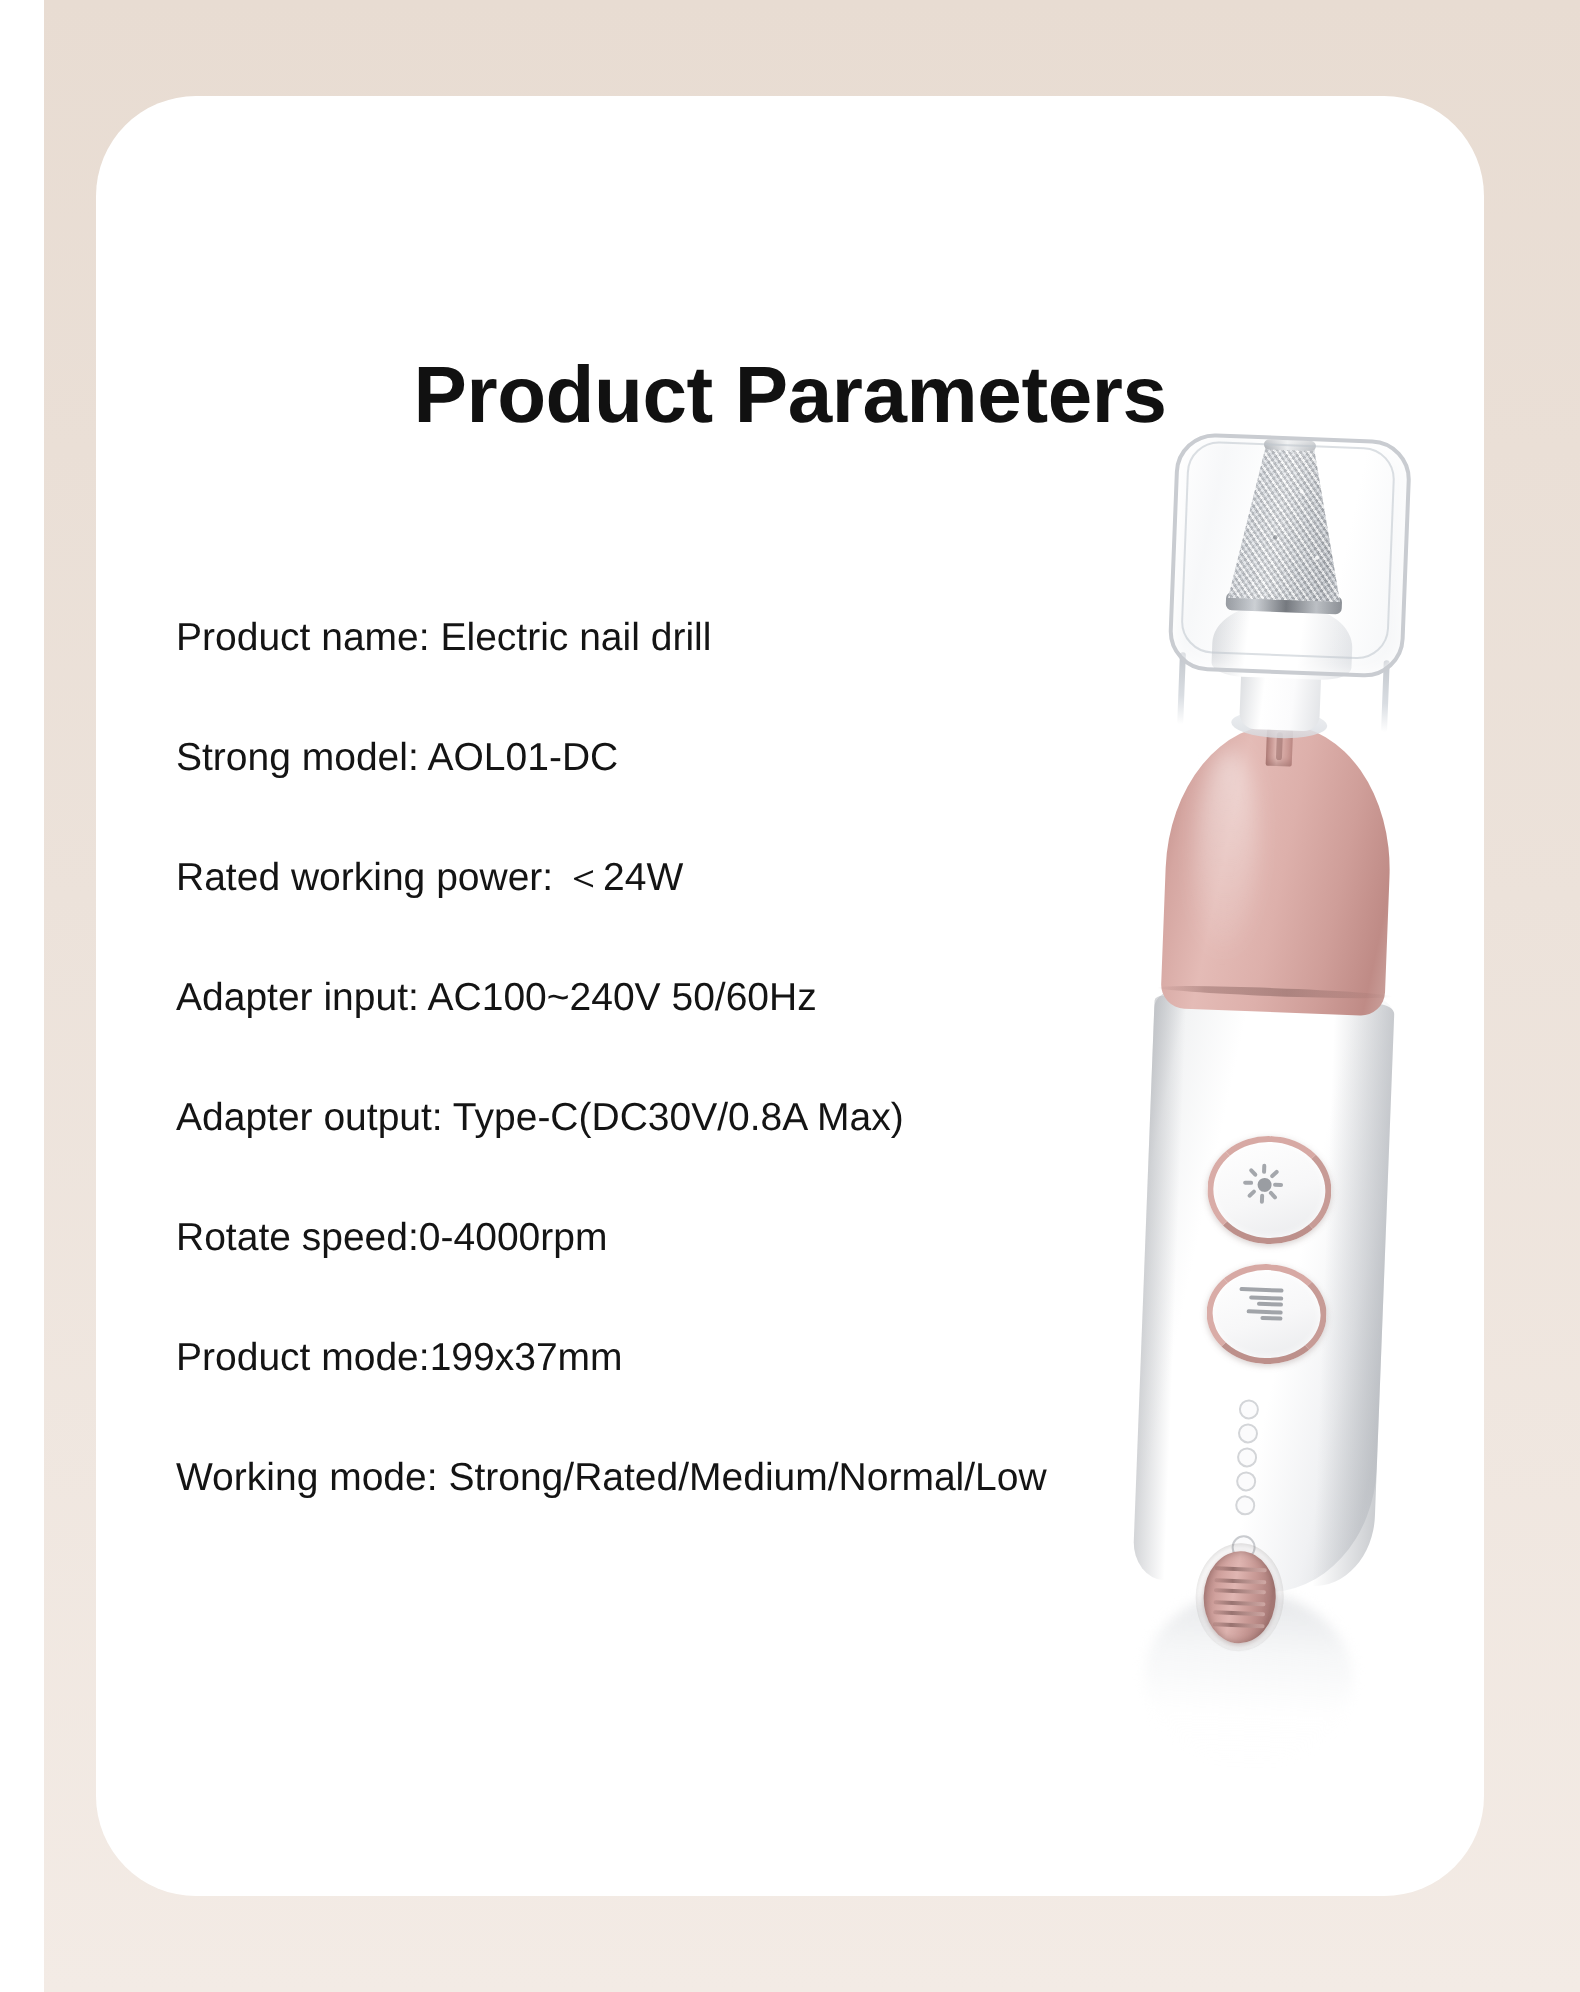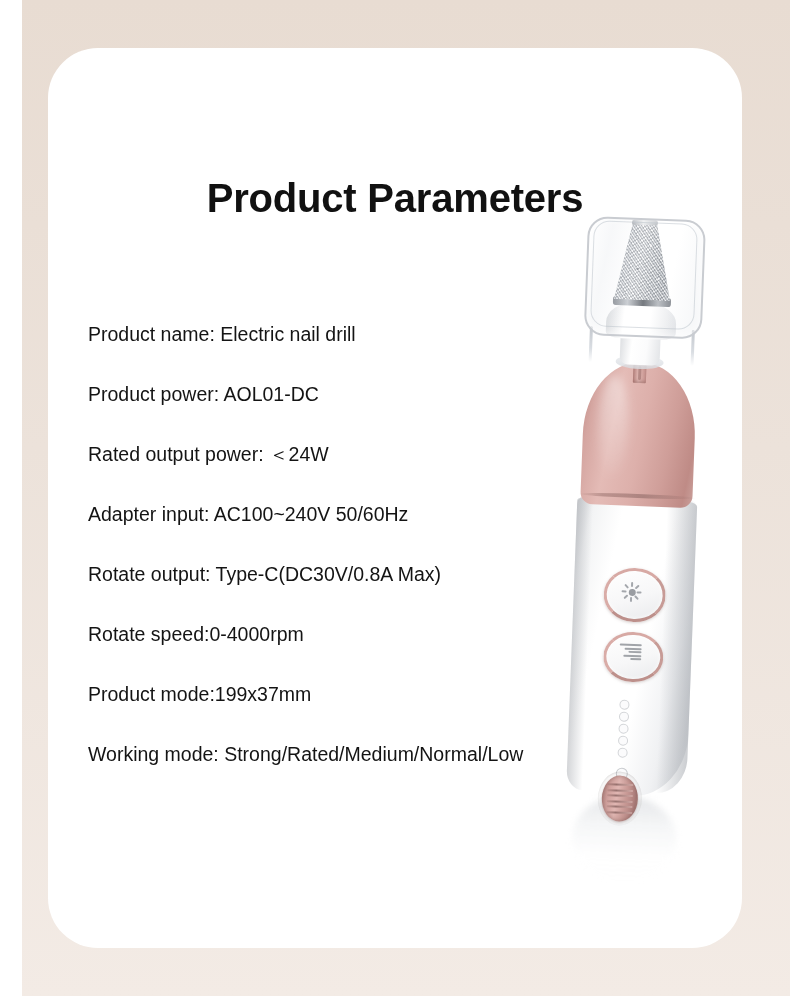--- a/index.html
+++ b/index.html
@@ -56,21 +56,21 @@
     font-weight: bold;
     color: #111111;
     letter-spacing: -0.2px;
     font-family: "Liberation Sans", "DejaVu Sans", sans-serif;
   }
 
   
   #spec-list {
     position: absolute;
     left: 40px;
-    top: 256px;
+    top: 241px;
     width: 520px;
   }
   .spec-row {
     height: 60px;
     line-height: 60px;
     font-size: 19.5px;
     color: #141414;
     white-space: nowrap;
     font-family: "Liberation Sans", "DejaVu Sans", sans-serif;
   }
@@ -441,24 +441,24 @@
 <div id="page">
 
   <div id="backdrop"></div>
 
   <div id="card">
 
     <div id="title">Product Parameters</div>
 
     <div id="spec-list">
       <div class="spec-row">Product name: Electric nail drill</div>
-      <div class="spec-row">Product power: AOL01-DC</div>
-      <div class="spec-row">Rated output power: ＜24W</div>
+      <div class="spec-row">Strong model: AOL01-DC</div>
+      <div class="spec-row">Rated working power: ＜24W</div>
       <div class="spec-row">Adapter input: AC100~240V 50/60Hz</div>
-      <div class="spec-row">Rotate output: Type-C(DC30V/0.8A Max)</div>
+      <div class="spec-row">Adapter output: Type-C(DC30V/0.8A Max)</div>
       <div class="spec-row">Rotate speed:0-4000rpm</div>
       <div class="spec-row">Product mode:199x37mm</div>
       <div class="spec-row">Working mode: Strong/Rated/Medium/Normal/Low</div>
     </div>
 
   </div>
 
   <div id="product">
     <div id="device">
 

